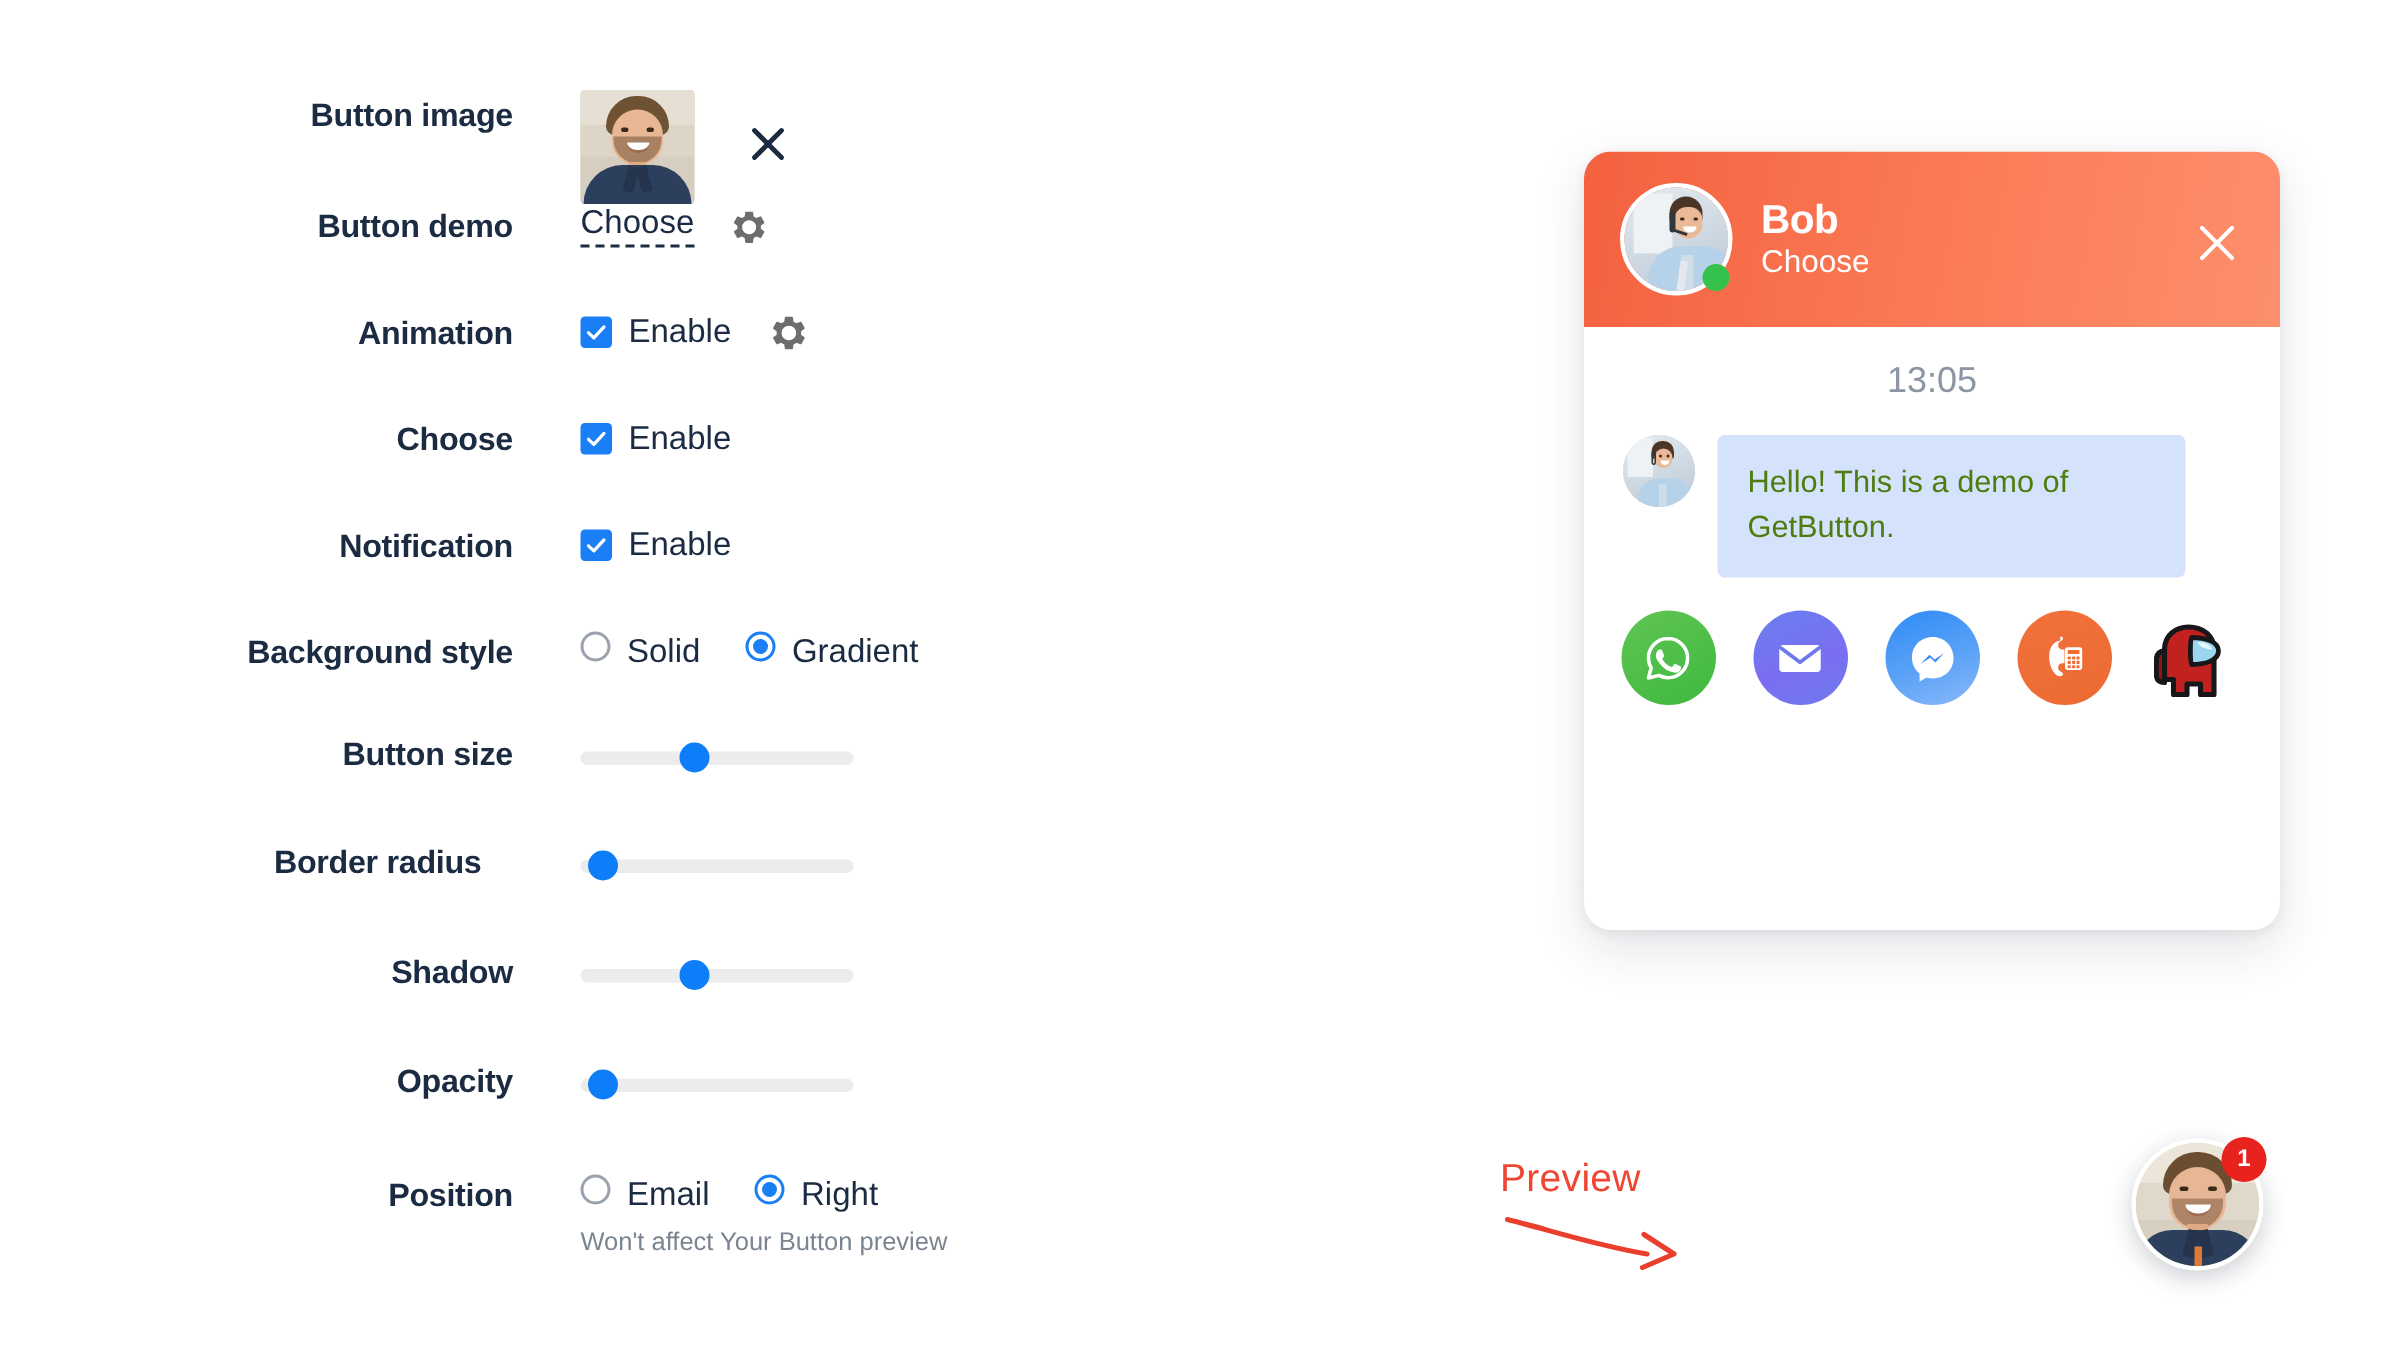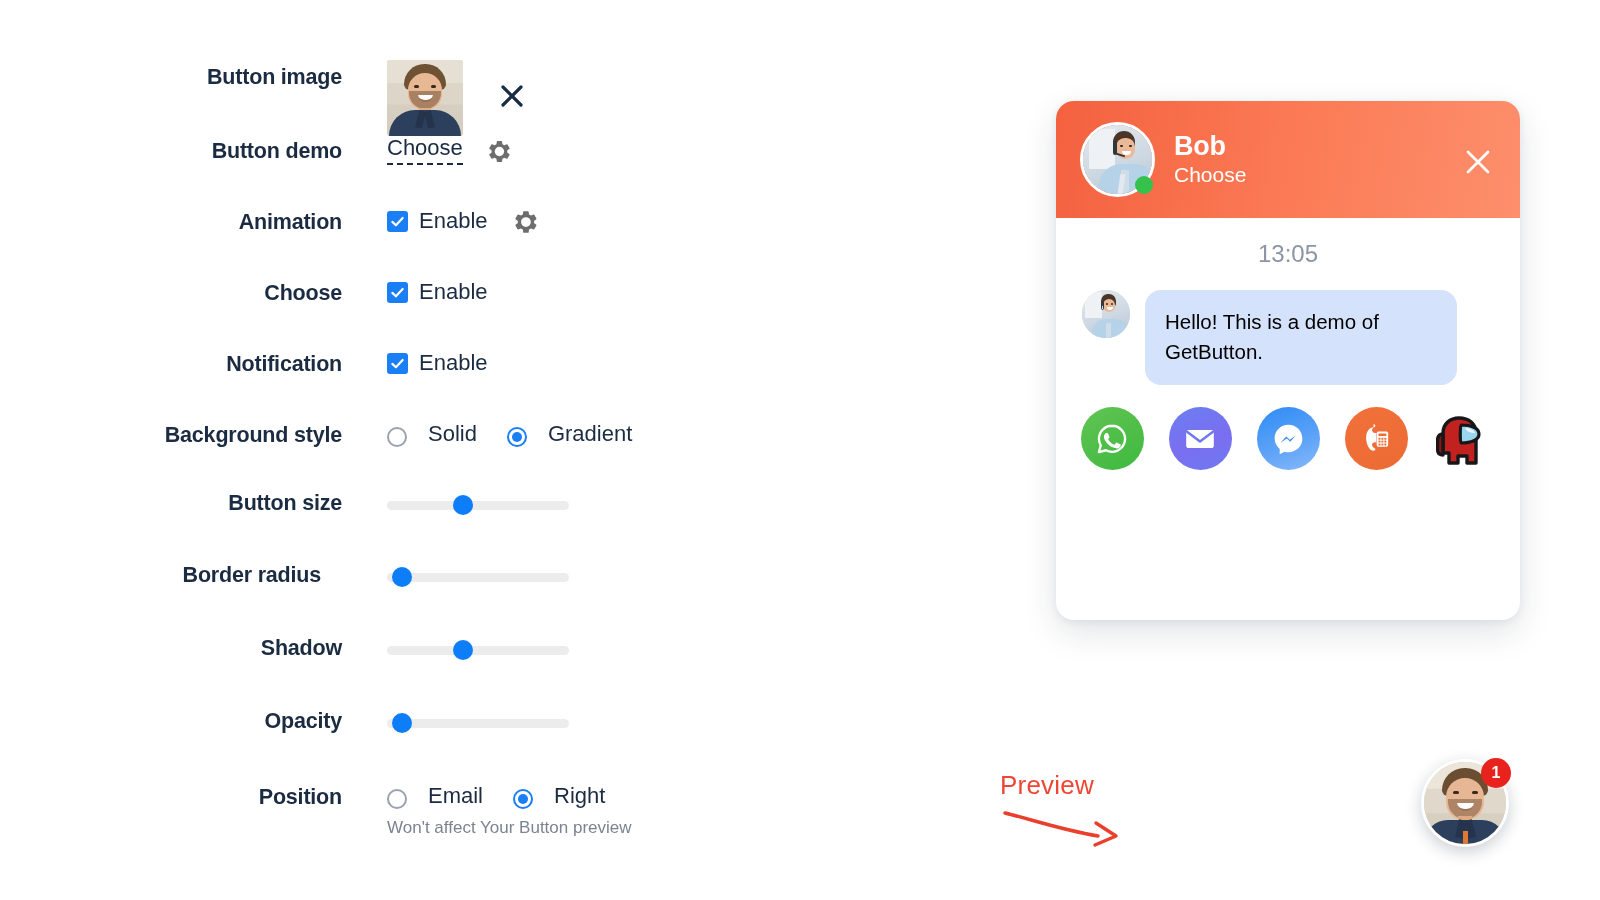--- a/index.html
+++ b/index.html
@@ -64,21 +64,21 @@
   .cbwrap { display:flex; align-items:center; gap:11px; }
   .cbox {
     width: 21px; height: 21px; border-radius: 3px; background:#1a7ef5;
     display:flex; align-items:center; justify-content:center; cursor:pointer; flex:none;
   }
   .cbox svg { display:block; }
   .cblabel { font-size: 22px; color:#1b2b41; }
 
   
   .radios { display:flex; align-items:center; gap:30px; }
-  .radio { display:flex; align-items:flex-end; gap:21px; cursor:pointer; }
+  .radio { display:flex; align-items:flex-start; gap:11px; cursor:pointer; }
   .rdot { width:20px; height:20px; border-radius:50%; border:2px solid #9aa2ad; background:#fff; flex:none; }
   .rdot.on { border-color:#1a7ef5; position:relative; }
   .rdot.on::after {
     content:""; position:absolute; left:50%; top:50%; transform:translate(-50%,-50%);
     width:10px; height:10px; border-radius:50%; background:#1a7ef5;
   }
   .rlabel { font-size:22px; color:#1b2b41; }
   .hint { font-size:17px; color:#7b8491; margin-top:9px; }
 
   
@@ -110,23 +110,23 @@
   .wtitle { margin-left:19px; color:#fff; }
   .wname { font-size:27px; font-weight:700; line-height:1.05; letter-spacing:-0.3px;}
   .wrole { font-size:21px; font-weight:400; margin-top:3px; }
   .wclose { position:absolute; right:27px; top:46px; cursor:pointer; }
 
   .wbody { padding: 22px 26px 0 26px; }
   .wtime { text-align:center; font-size:24px; color:#8b95a3; font-weight:500; }
   .msgrow { display:flex; align-items:flex-start; margin-top:22px; }
   .msg-av { width:48px; height:48px; border-radius:50%; overflow:hidden; flex:none; background:#c9d4de; position:relative;}
   .bubble {
-    margin-left:15px; background:#d4e2fb; border-radius:16px;
+    margin-left:15px; background:#d4e2fb; border-radius:5px;
     padding:17px 16px 19px 20px; max-width:312px;
-    font-size:20.5px; line-height:1.44; color:#000000;
+    font-size:20.5px; line-height:1.44; color:#4d7c0f;
   }
   .bubble p { margin:0; }
   .bubble p + p { margin-top:21px; }
 
   .startchat { text-align:center; font-size:21px; font-weight:700; color:#2c3037; margin-top:34px; }
   .socials { display:flex; justify-content:center; gap:25px; margin-top:22px; }
   .sbtn { width:63px; height:63px; border-radius:50%; display:flex; align-items:center; justify-content:center; cursor:pointer; flex:none; }
   .s-whatsapp { background: linear-gradient(150deg,#61c454 0%,#3eb93e 100%); }
   .s-email { background: linear-gradient(160deg,#6a7ff0 0%,#7a6ef0 55%, #6f79ef 100%); }
   .s-messenger { background: linear-gradient(160deg,#2e8bf5 0%,#5fa4f7 60%, #8ab9fa 100%); }

